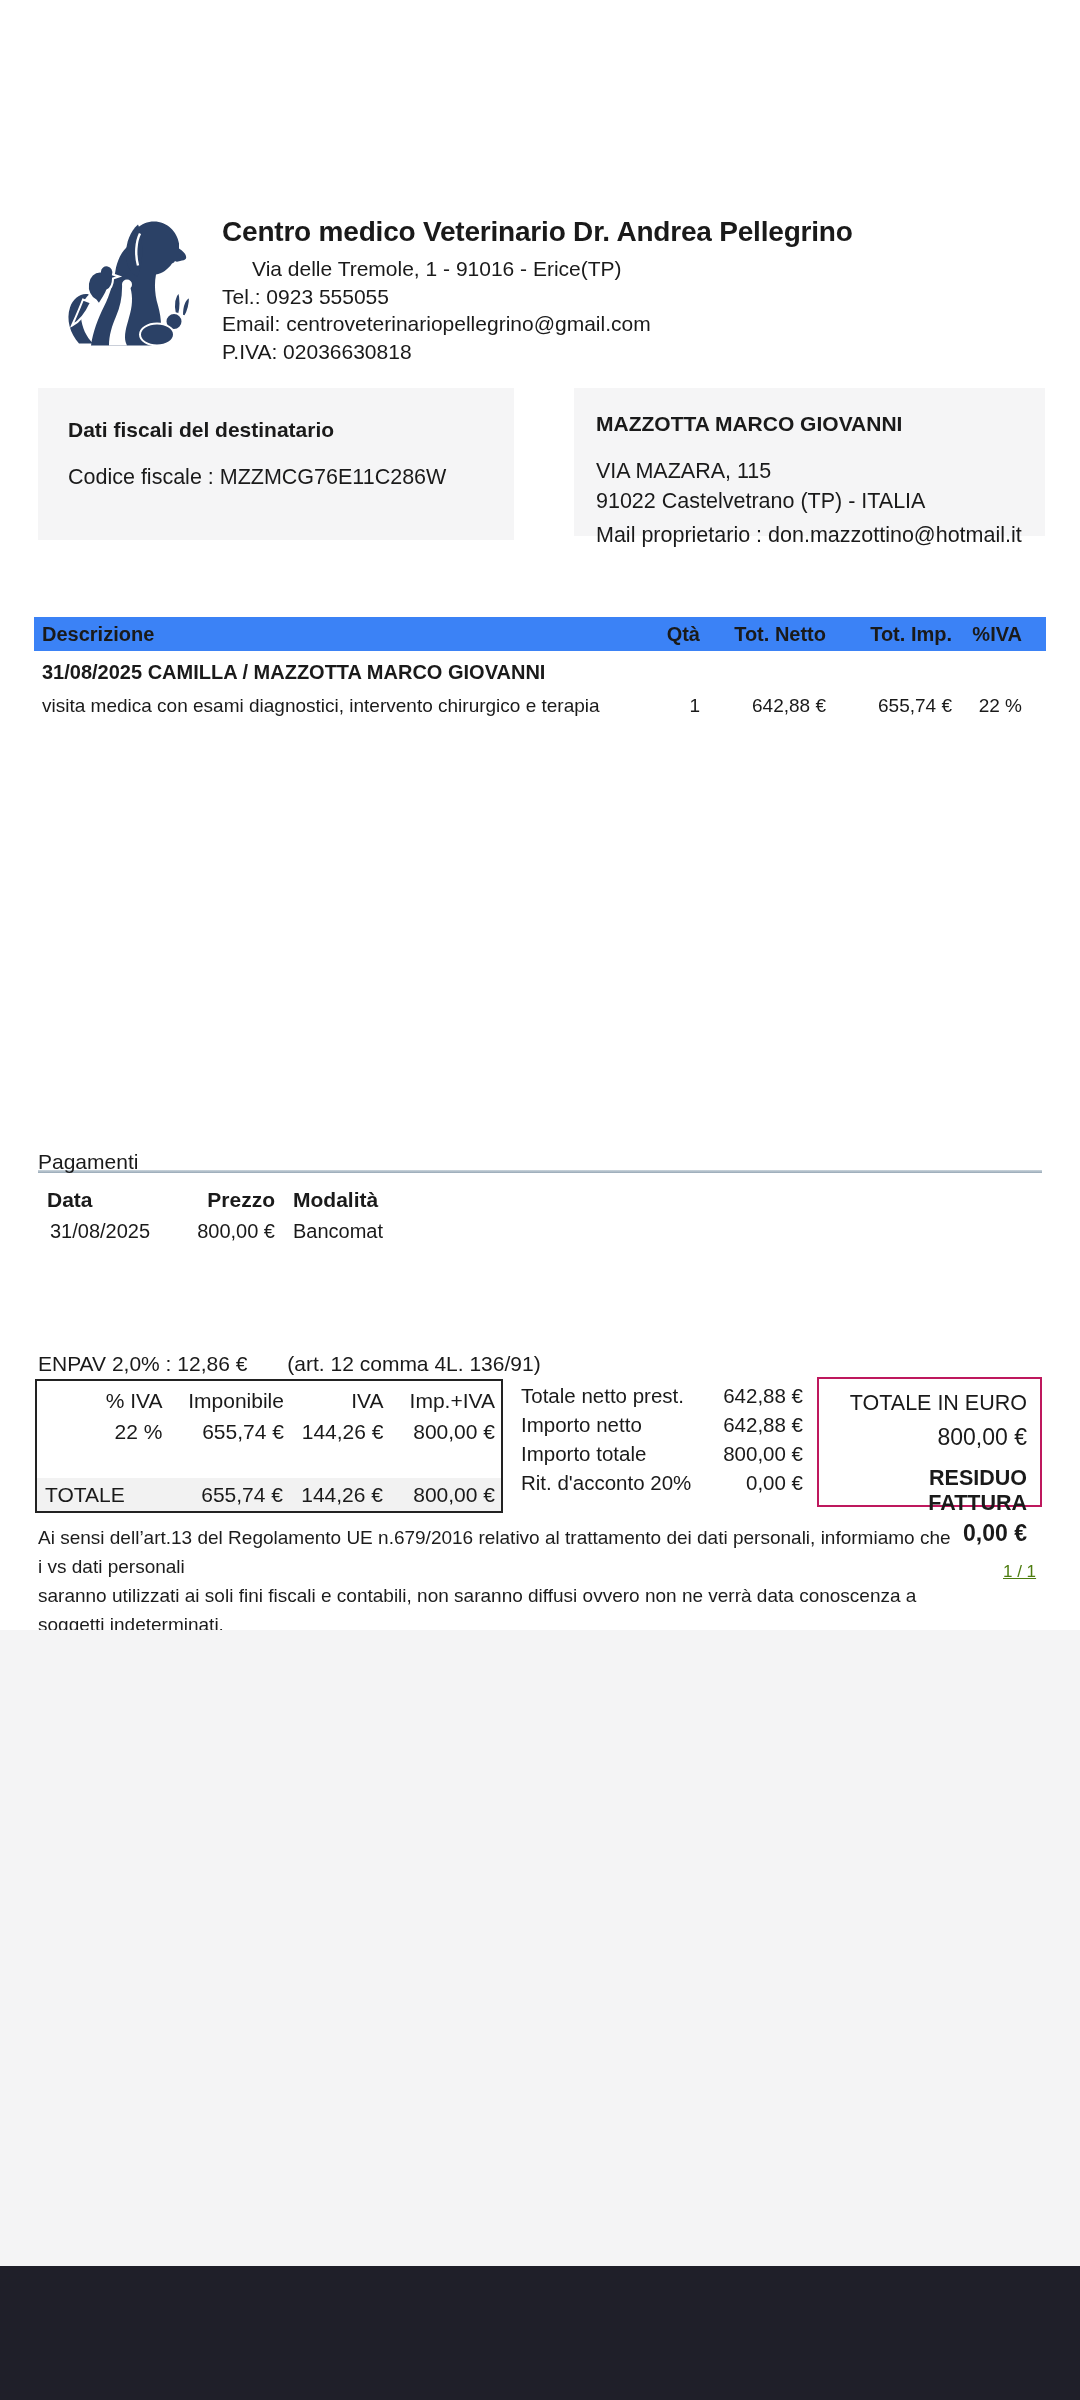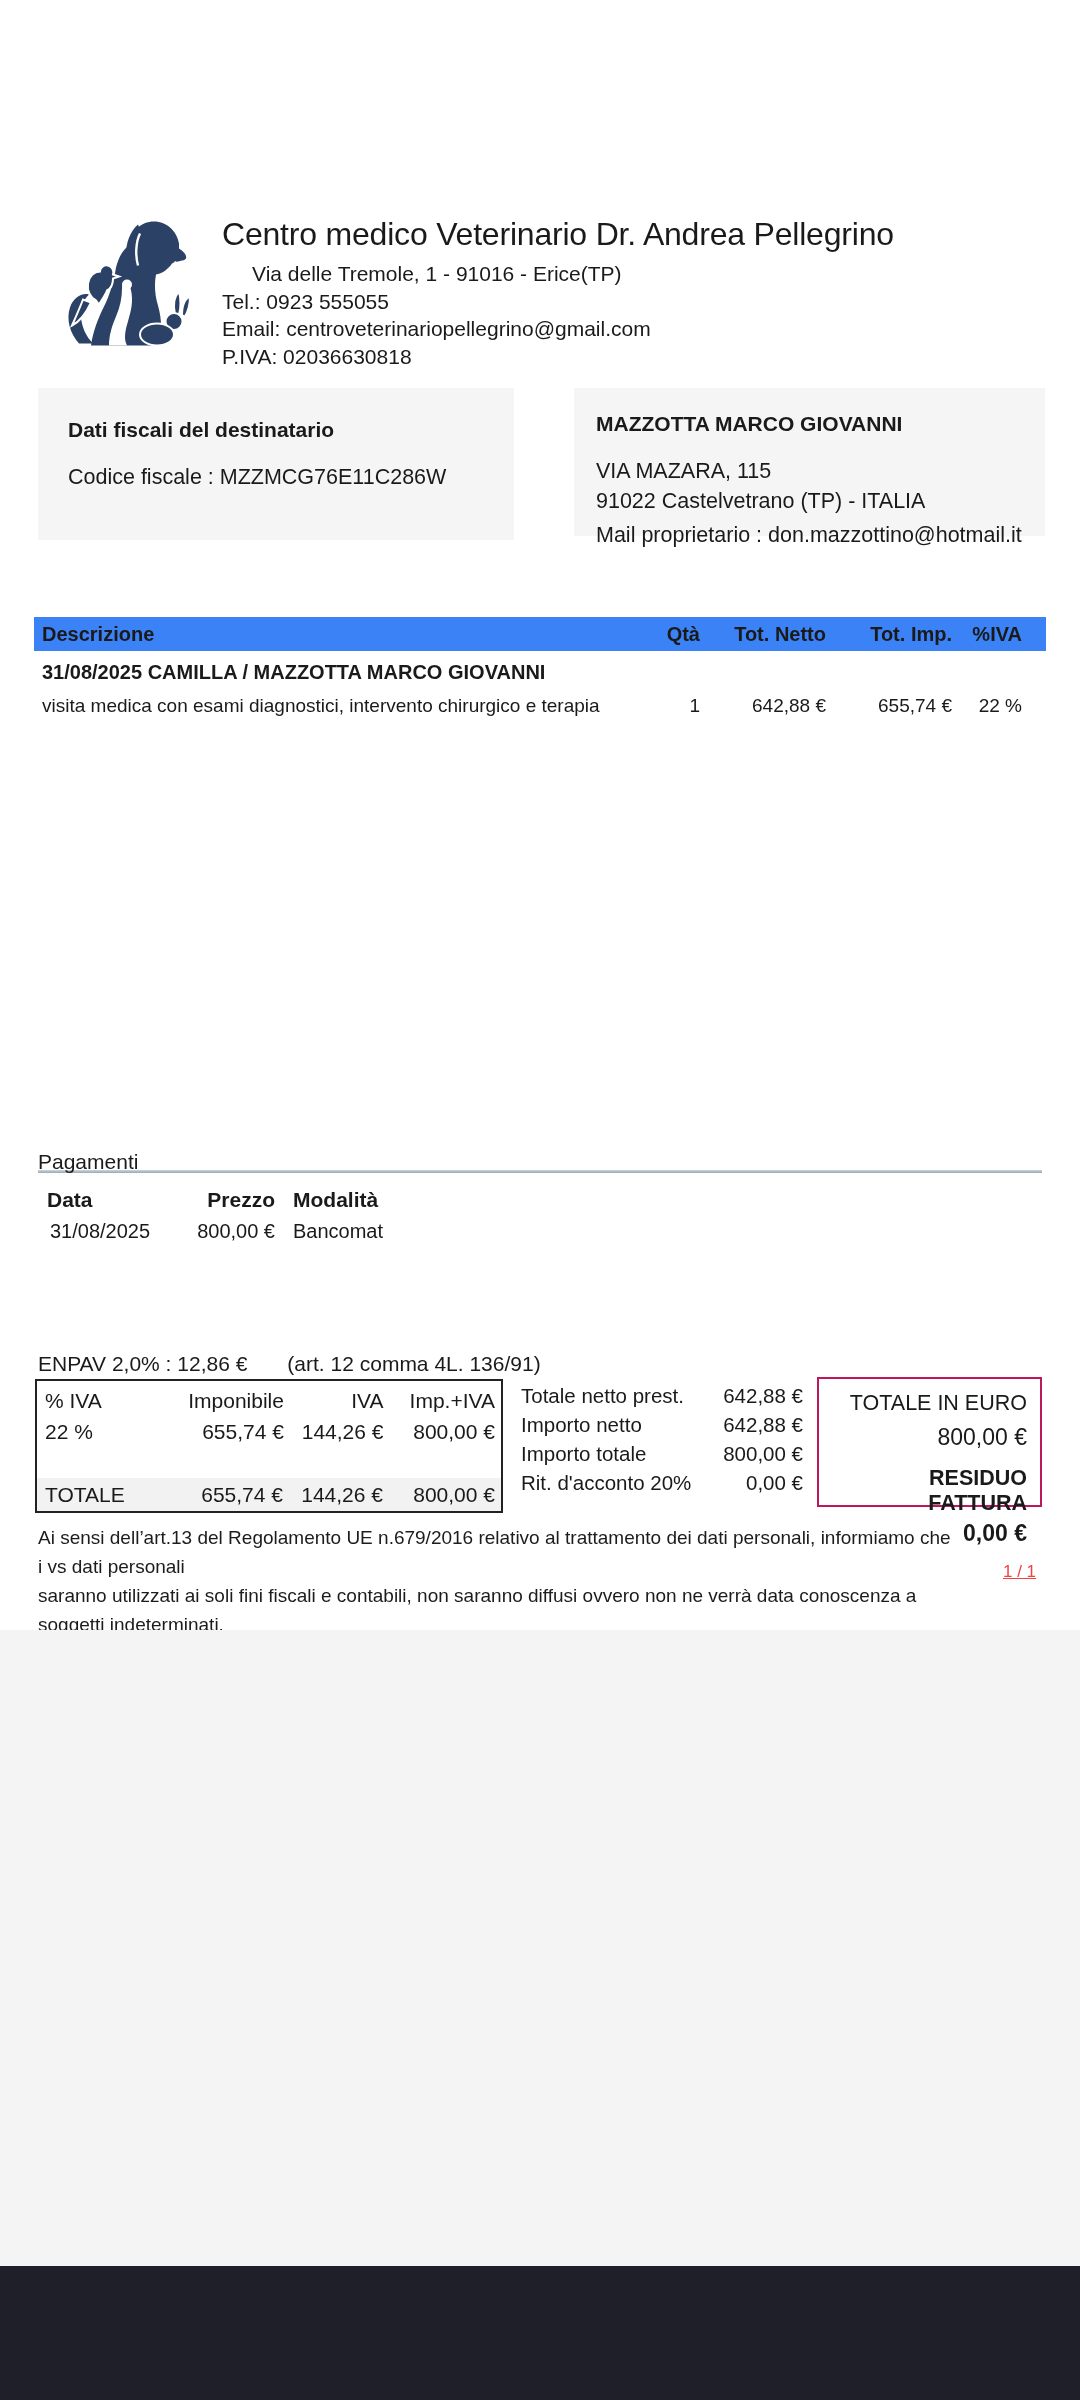--- a/index.html
+++ b/index.html
@@ -3,21 +3,21 @@
 <meta charset="utf-8">
 <style>
   * { margin:0; padding:0; box-sizing:border-box; }
   html,body { width:1080px; background:#fff; }
   body { font-family:"Liberation Sans", sans-serif; color:#1a1a1a; }
   .screen { position:relative; width:1080px; height:2400px; background:#fff; overflow:hidden; }
 
   
   .logo { position:absolute; left:33px; top:212px; width:170px; height:141px; }
   .clinic-info { position:absolute; left:222px; top:216px; }
-  .clinic-name { font-size:32px; font-weight:normal; letter-spacing:-0.2px; }
+  .clinic-name { font-size:28px; font-weight:bold; letter-spacing:-0.2px; }
   .clinic-line { font-size:21px; line-height:27.5px; }
   .clinic-line.first { margin-top:7px;margin-left:30px; }
 
   
   .box { position:absolute; background:#f5f5f6; }
   .fiscal-box { left:38px; top:388px; width:476px; height:152px; padding:30px 20px 0 30px; }
   .fiscal-title { font-size:21px; font-weight:bold; }
   .fiscal-code { font-size:21.5px; margin-top:23px; }
   .recipient-box { left:574px; top:388px; width:471px; height:148px; padding:24px 18px 0 22px; }
   .recipient-name { font-size:21px; font-weight:bold; }
@@ -58,41 +58,41 @@
   
   .enpav { position:absolute; top:1352px; left:38px; font-size:21px; white-space:nowrap; }
   .enpav .note { margin-left:40px; }
 
   
   .vat-table { position:absolute; top:1379px; left:35px; width:468px; height:134px;
     border:2px solid #222; font-size:21px; }
   .vat-row { display:flex; padding:0 6px 0 8px; }
   .vat-row.head { margin-top:8px; }
   .vat-row.data { margin-top:7px; }
-  .vc1 { width:118px; text-align:left; }
+  .vc1 { width:118px; text-align:right; }
   .vc2 { width:122px; text-align:right; }
   .vc3 { width:100px; text-align:right; }
   .vc4 { width:112px; text-align:right; }
   .vat-total { position:absolute; bottom:0; left:0; right:0; height:33px; background:#f2f2f2;
     display:flex; align-items:center; padding:0 6px 0 8px; font-size:21px; }
   .vat-total .label { flex:1; text-align:left; }
 
   .summary { position:absolute; top:1381px; left:521px; width:282px; font-size:20.5px; }
   .sum-row { display:flex; justify-content:space-between; line-height:29px; }
 
   .total-box { position:absolute; top:1377px; left:817px; width:225px; height:130px;
     border:2px solid #be185d; text-align:right; padding:12px 13px 0 10px; }
   .tb-label { font-size:21.5px; }
   .tb-value { font-size:23px; margin-top:8px; }
   .tb-res-label { font-size:21.5px; font-weight:bold; margin-top:15px; }
   .tb-res-value { font-size:23px; font-weight:bold; margin-top:4px; }
 
   
   .legal { position:absolute; top:1523px; left:38px; width:920px; font-size:19px; line-height:29px; color:#1c1c1c; }
-  .page-num { position:absolute; top:1562px; left:1003px; font-size:17px; color:#ef4444;text-decoration:underline; }
+  .page-num { position:absolute; top:1562px; left:1003px; font-size:17px; color:#4d7c0f;text-decoration:underline; }
 
   .gray-area { position:absolute; top:1630px; left:0; width:1080px; height:636px; background:#f4f4f5; }
   .dark-bar  { position:absolute; top:2266px; left:0; width:1080px; height:134px; background:#1f1f29; }
 </style>
 </head>
 <body>
 
 <div class="screen">
 
   <svg class="logo" viewBox="0 0 170 140" xmlns="http://www.w3.org/2000/svg">

